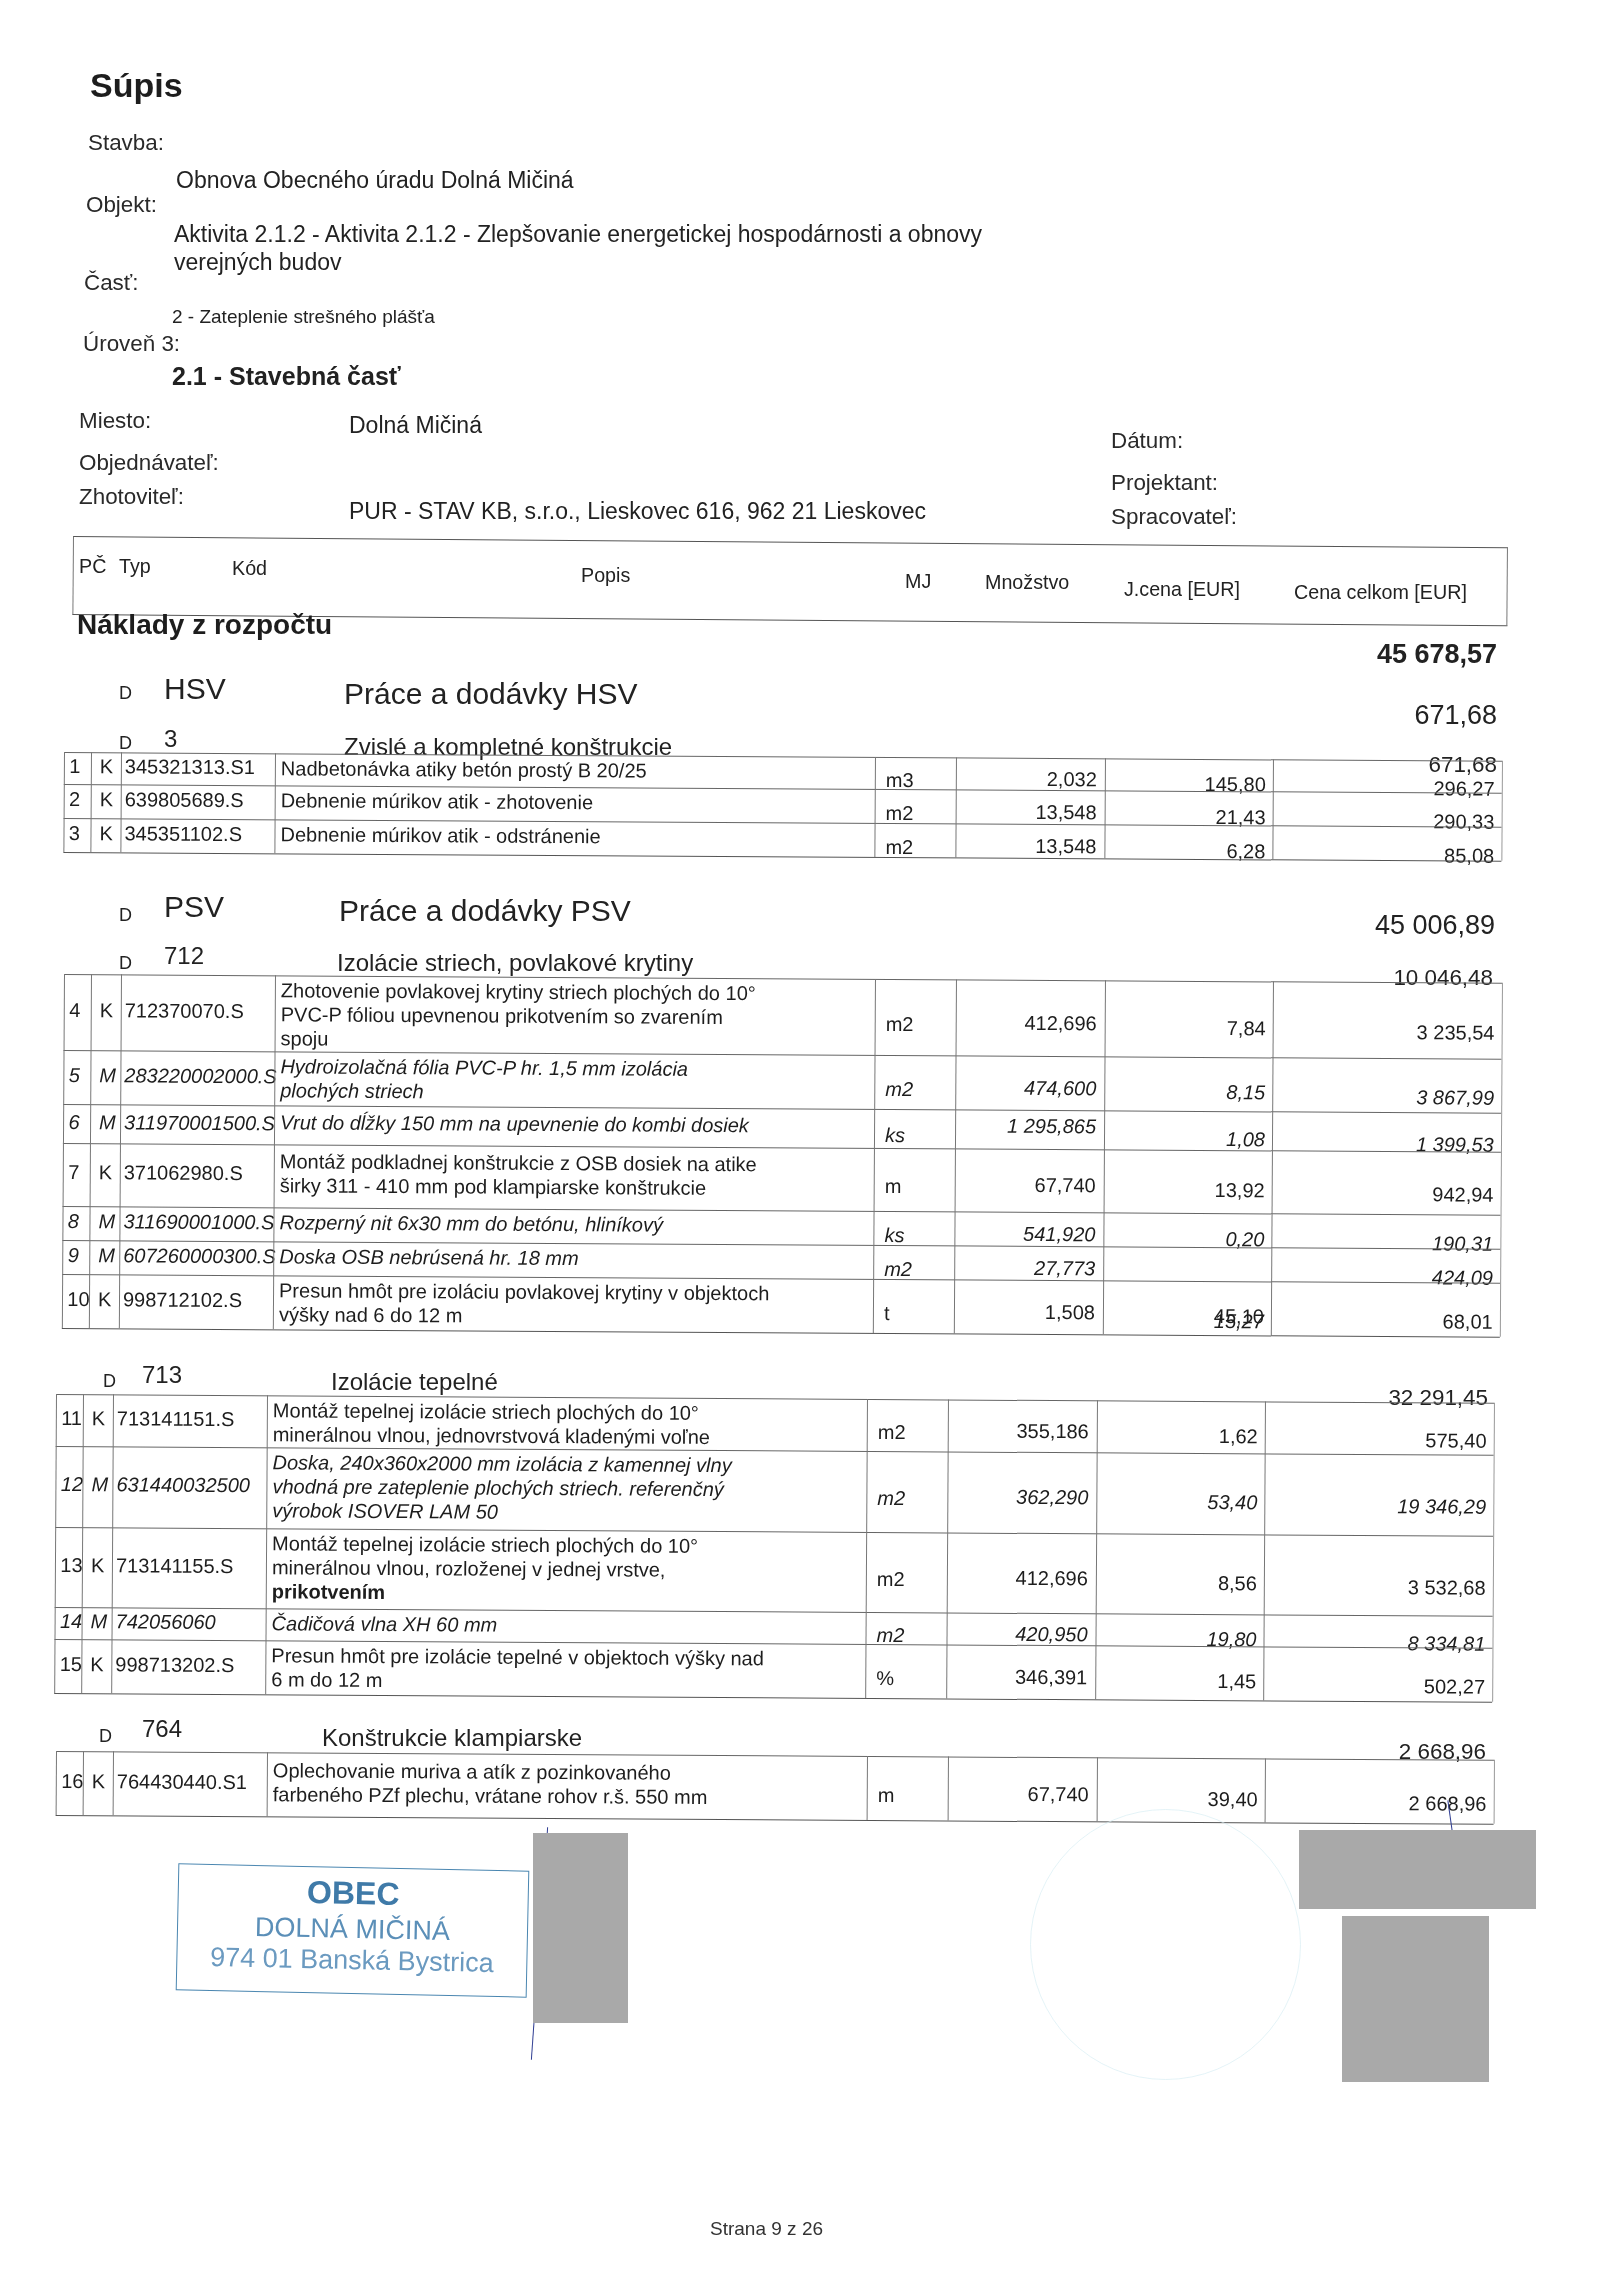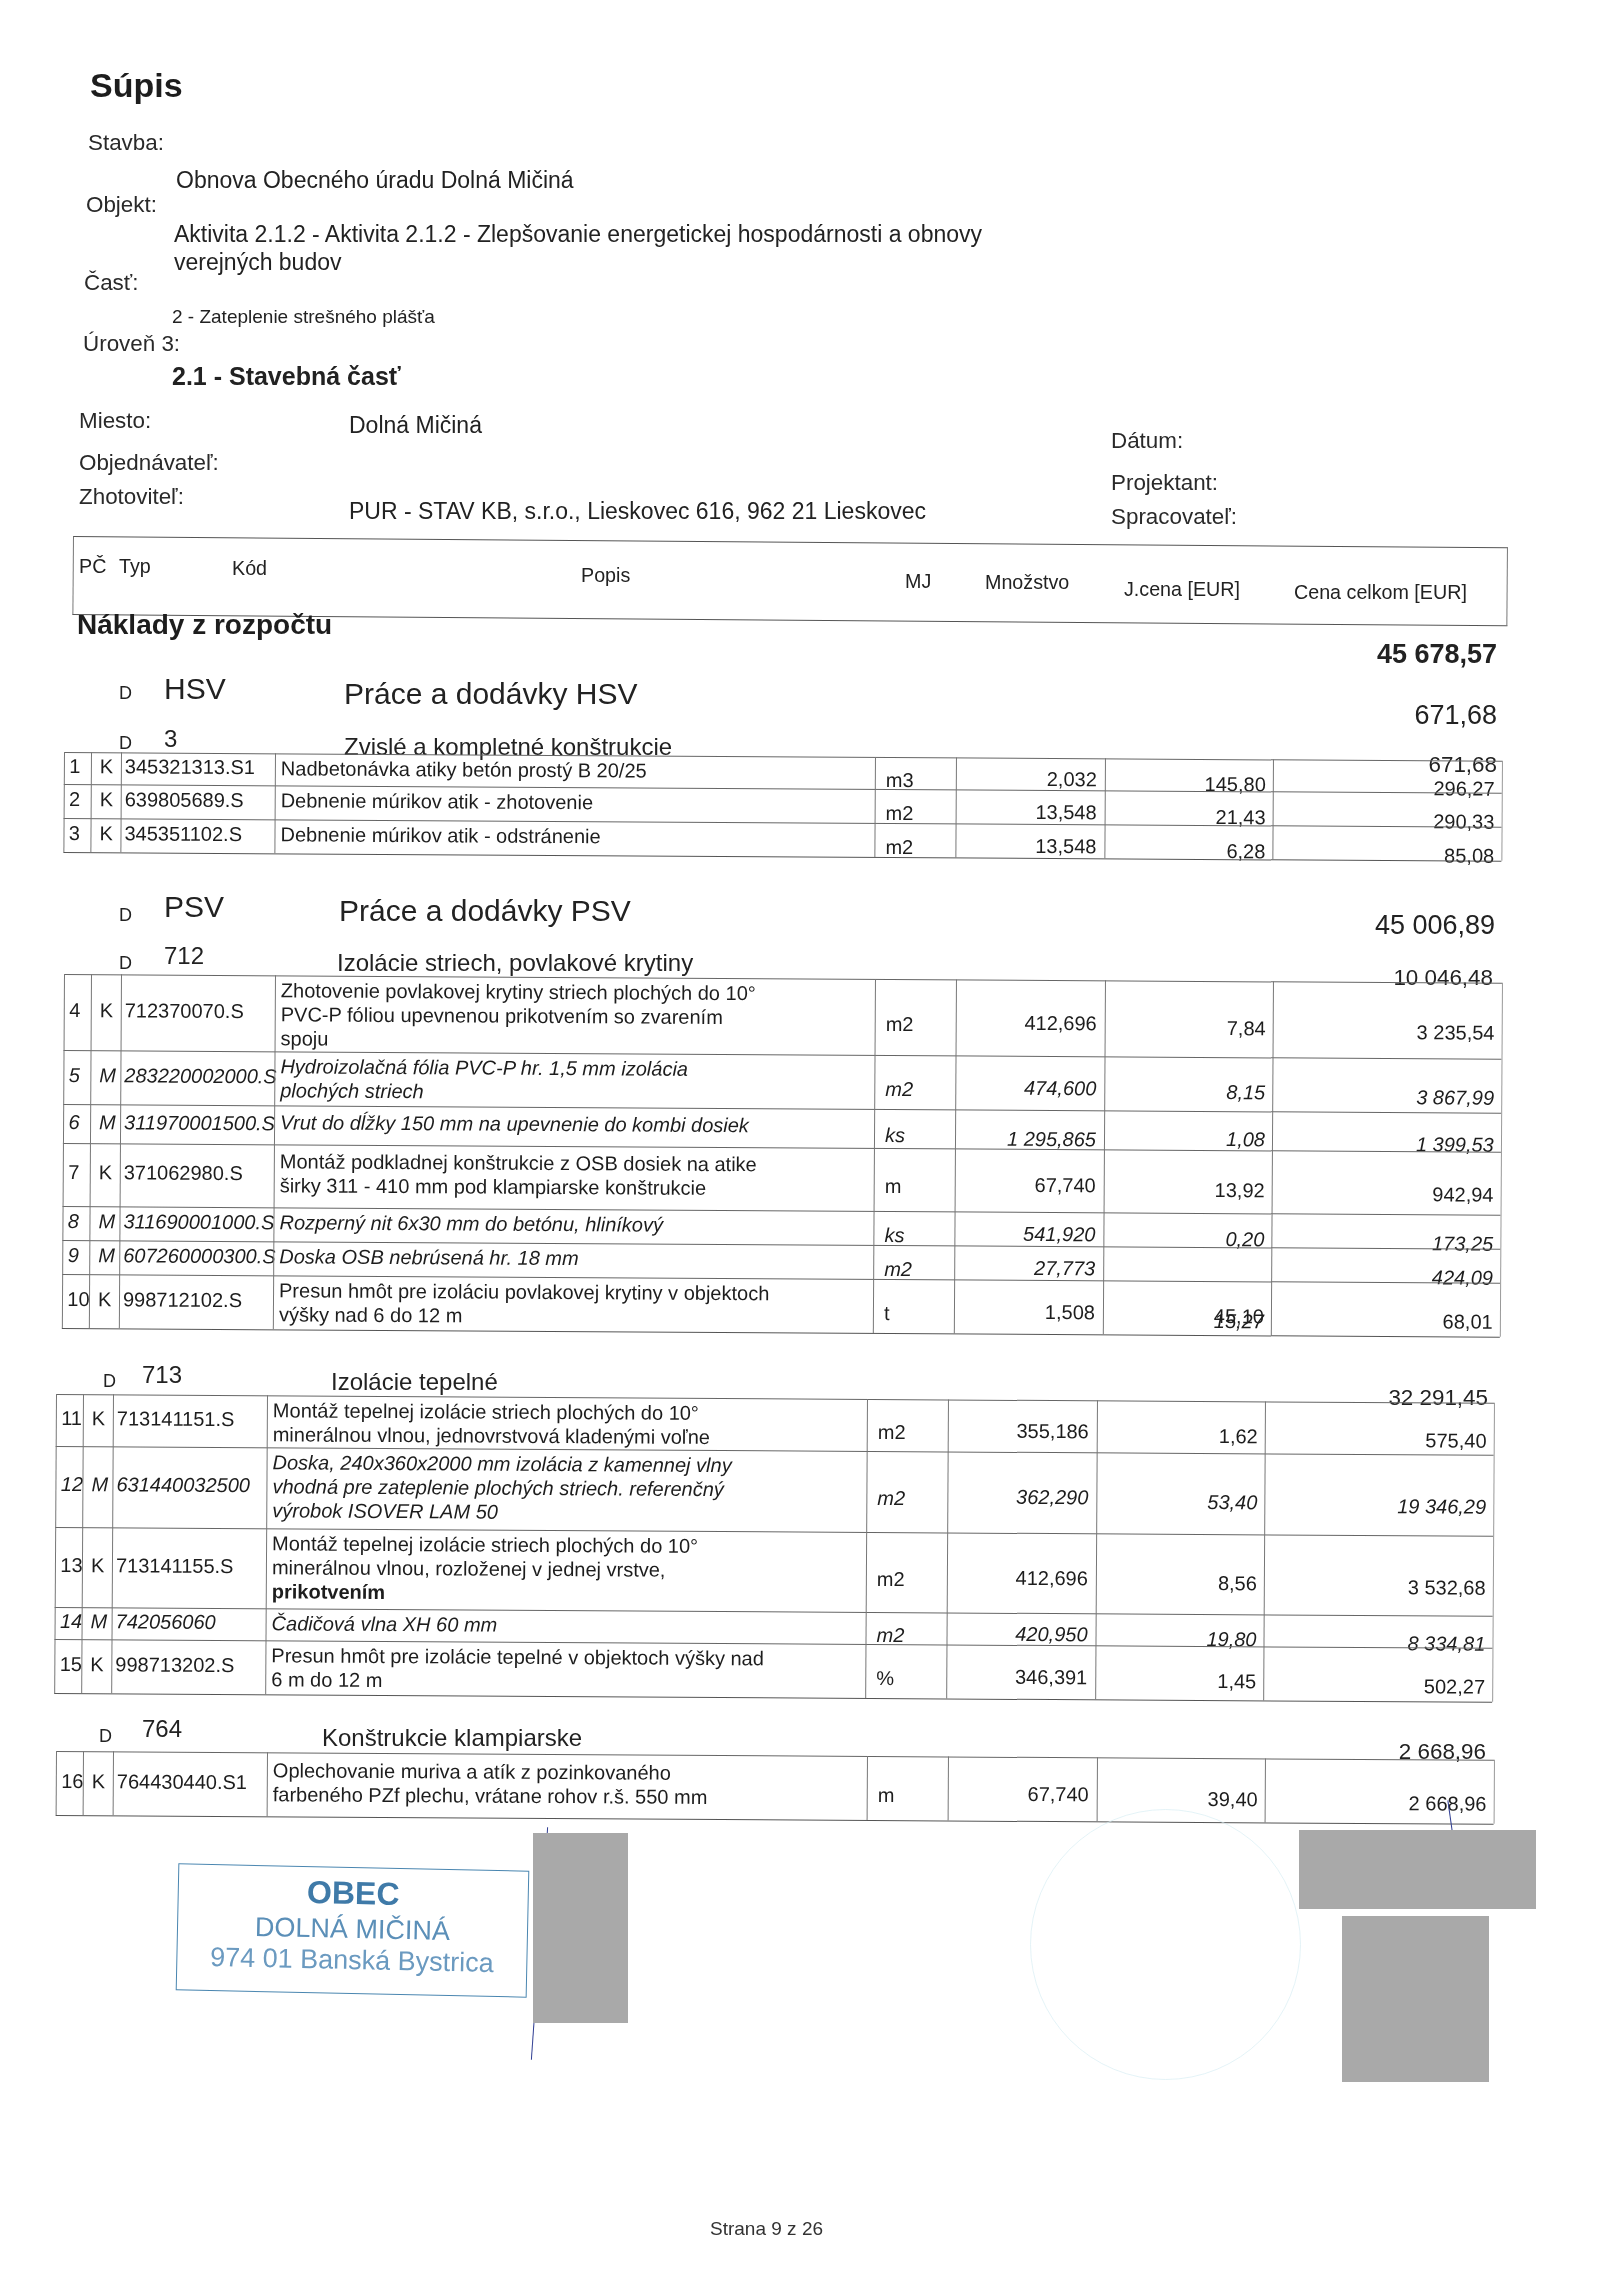--- a/index.html
+++ b/index.html
@@ -166,21 +166,21 @@
         <div class="rowtext it" style="left: auto; top: 19px; right: 405px;">474,600</div>
         <div class="rowtext it" style="left: auto; top: 22.4px; right: 236px;">8,15</div>
         <div class="rowtext it" style="left: auto; top: 26px; right: 7.2px;">3 867,99</div>
       </div>
       <div style="position: absolute; left: 0px; top: 130px; width: 1438px; height: 39px; border-top: 1.4px solid rgb(102, 102, 102);">
         <div class="rowtext it" style="left: 5.4px; top: 4.5px;">6</div>
         <div class="rowtext it" style="left: 36px; top: 4.5px;">M</div>
         <div class="rowtext it" style="left: 61px; top: 4.5px;">311970001500.S</div>
         <div class="rowtext it" style="left: 217px; top: 4px;">Vrut do dĺžky 150 mm na upevnenie do kombi dosiek</div>
         <div class="rowtext it" style="left: 822px; top: 13.4px;">ks</div>
-        <div class="rowtext it" style="left: auto; top: 16px; right: 405px; text-align: center;">1 295,865</div>
+        <div class="rowtext it" style="left: auto; top: 3px; right: 405px; text-align: center;">1 295,865</div>
         <div class="rowtext it" style="left: auto; top: 15px; right: 236px;">1,08</div>
         <div class="rowtext it" style="left: auto; top: 19px; right: 7.2px;">1 399,53</div>
       </div>
       <div style="position: absolute; left: 0px; top: 169px; width: 1438px; height: 63px; border-top: 1.4px solid rgb(102, 102, 102);">
         <div class="rowtext" style="left: 5.4px; top: 16px;">7</div>
         <div class="rowtext" style="left: 36px; top: 16px;">K</div>
         <div class="rowtext" style="left: 61px; top: 16px;">371062980.S</div>
         <div class="rowtext" style="left: 217px; top: 3.6px;">Montáž podkladnej konštrukcie z OSB dosiek na atike</div>
         <div class="rowtext" style="left: 217px; top: 28px;">širky 311 - 410 mm pod klampiarske konštrukcie</div>
         <div class="rowtext" style="left: 822px; top: 25px;">m</div>
@@ -189,21 +189,21 @@
         <div class="rowtext" style="left: auto; top: 30px; right: 7.2px;">942,94</div>
       </div>
       <div style="position: absolute; left: 0px; top: 232px; width: 1438px; height: 34px; border-top: 1.4px solid rgb(102, 102, 102);">
         <div class="rowtext it" style="left: 5.4px; top: 1.8px;">8</div>
         <div class="rowtext it" style="left: 36px; top: 1.8px;">M</div>
         <div class="rowtext it" style="left: 61px; top: 1.8px;">311690001000.S</div>
         <div class="rowtext it" style="left: 217px; top: 1.8px;">Rozperný nit 6x30 mm do betónu, hliníkový</div>
         <div class="rowtext it" style="left: 822px; top: 10.7px;">ks</div>
         <div class="rowtext it" style="left: auto; top: 9px; right: 405px;">541,920</div>
         <div class="rowtext it" style="left: auto; top: 12.5px; right: 236px;">0,20</div>
-        <div class="rowtext it" style="left: auto; top: 16px; right: 7.2px;">173,25</div>
+        <div class="rowtext it" style="left: auto; top: 16px; right: 7.2px;">190,31</div>
       </div>
       <div style="position: absolute; left: 0px; top: 266px; width: 1438px; height: 34px; border-top: 1.4px solid rgb(102, 102, 102);">
         <div class="rowtext it" style="left: 5.4px; top: 1.8px;">9</div>
         <div class="rowtext it" style="left: 36px; top: 1.8px;">M</div>
         <div class="rowtext it" style="left: 61px; top: 1.8px;">607260000300.S</div>
         <div class="rowtext it" style="left: 217px; top: 1.8px;">Doska OSB nebrúsená hr. 18 mm</div>
         <div class="rowtext it" style="left: 822px; top: 10.7px;">m2</div>
         <div class="rowtext it" style="left: auto; top: 9px; right: 405px;">27,773</div>
         <div class="rowtext it" style="left: auto; top: 12.5px; right: 236px; margin-top: 48px;">15,27</div>
         <div class="rowtext it" style="left: auto; top: 16px; right: 7.2px;">424,09</div>

